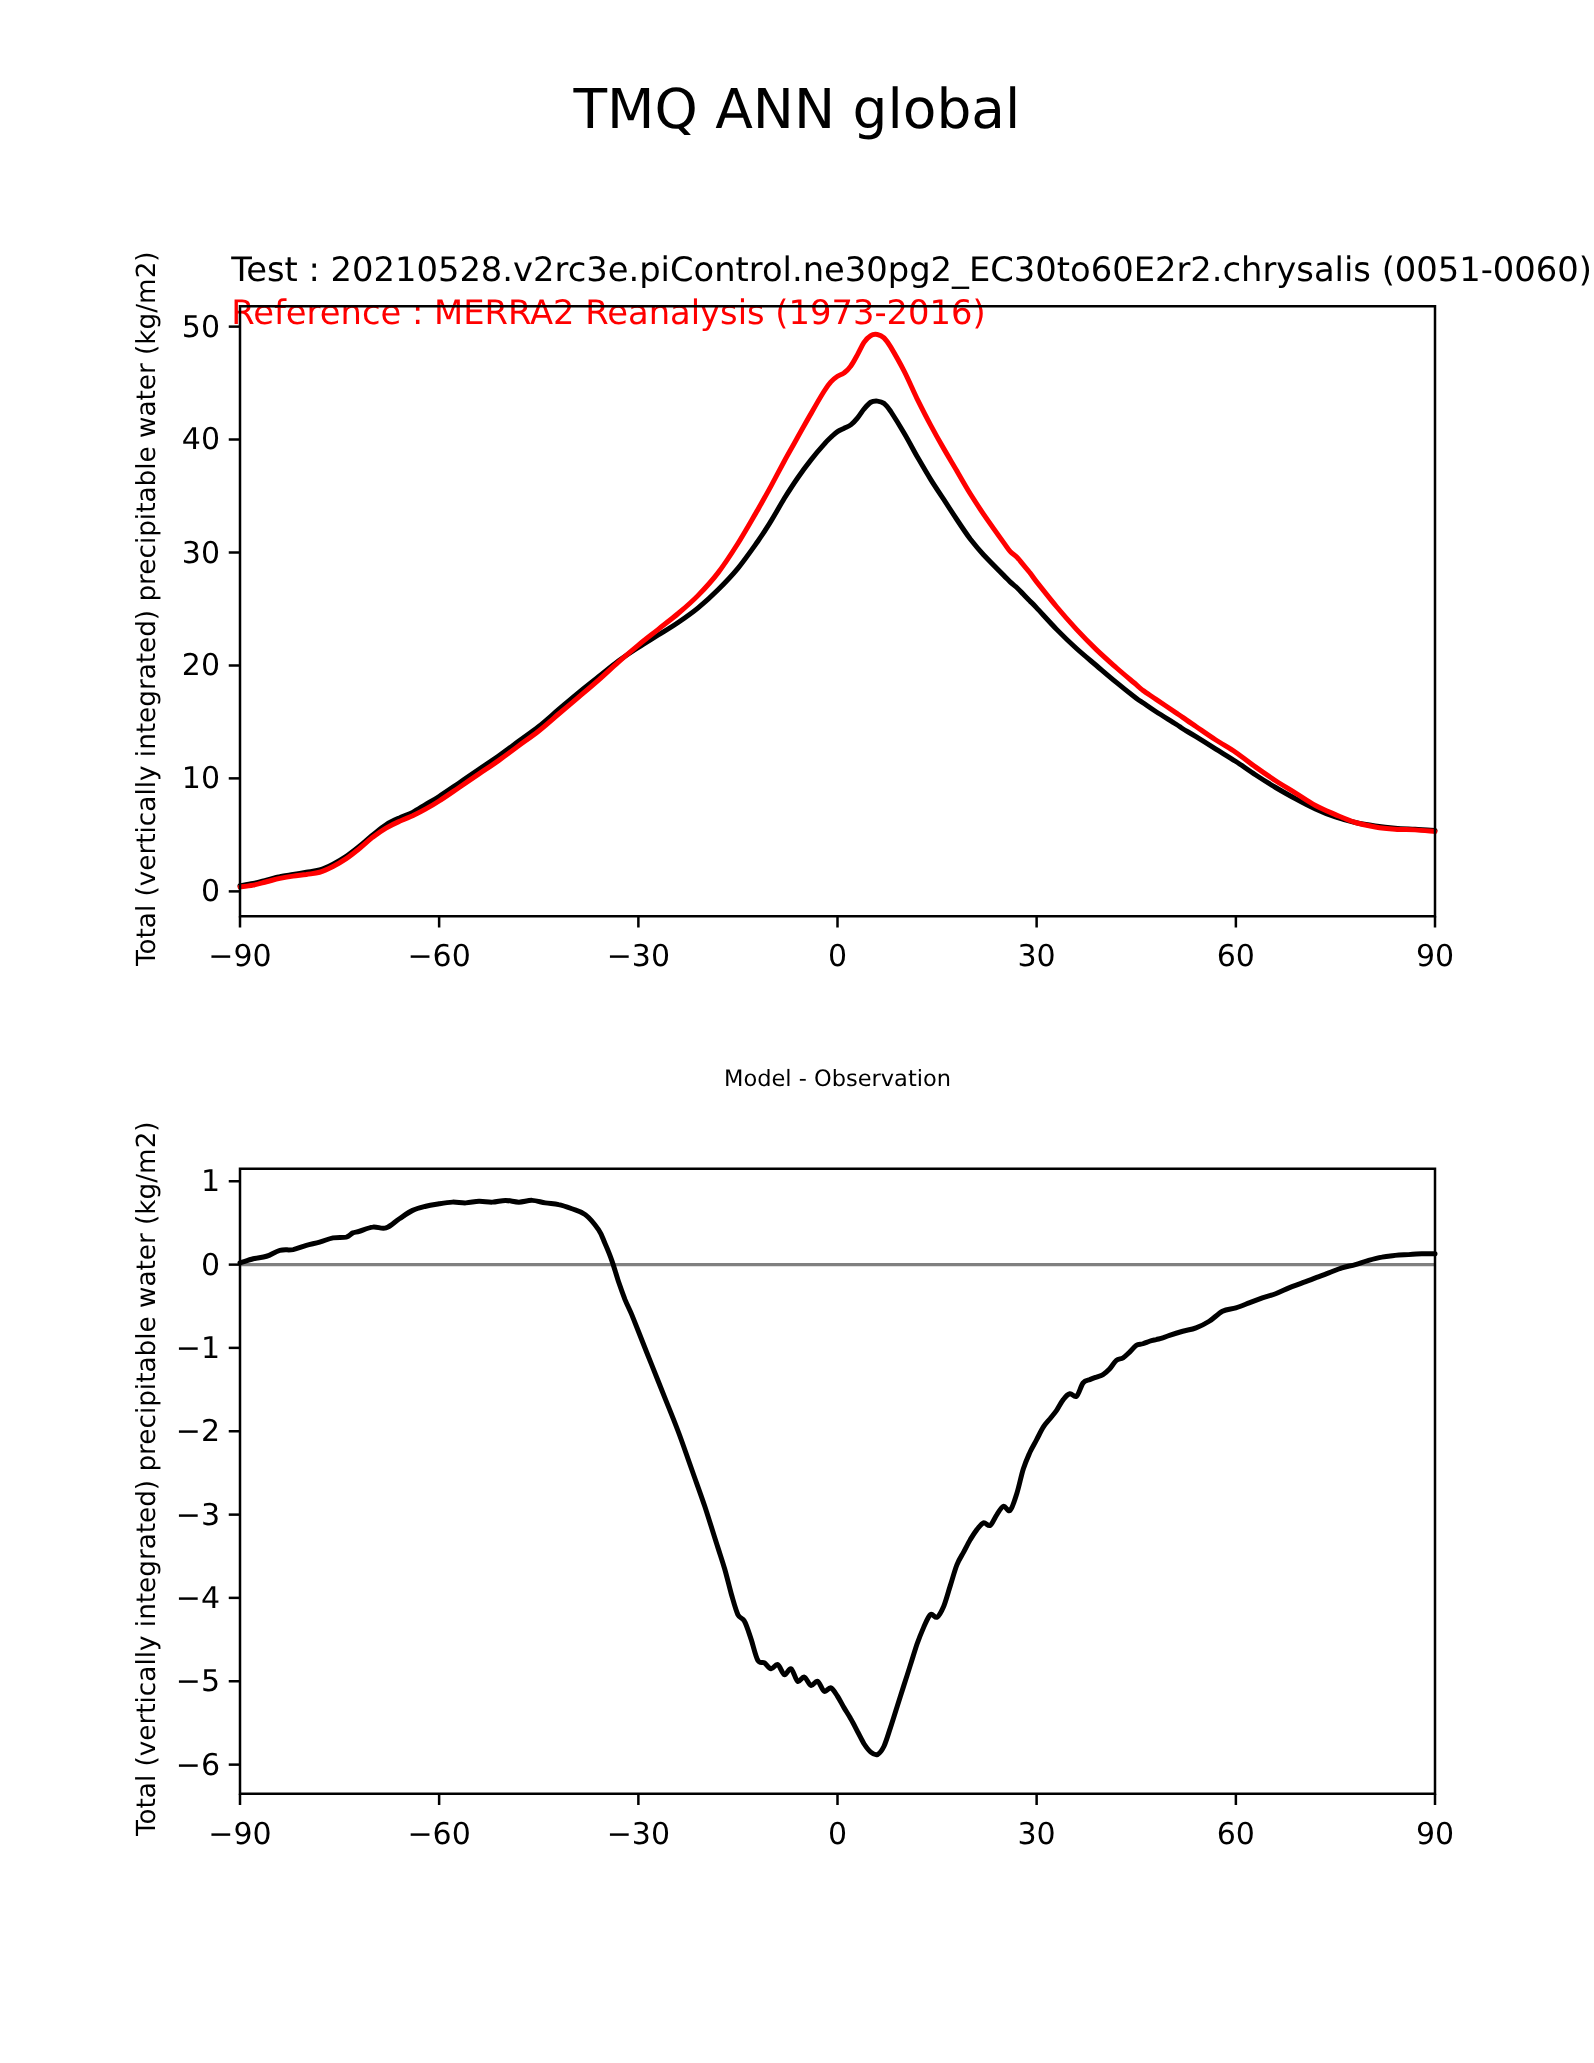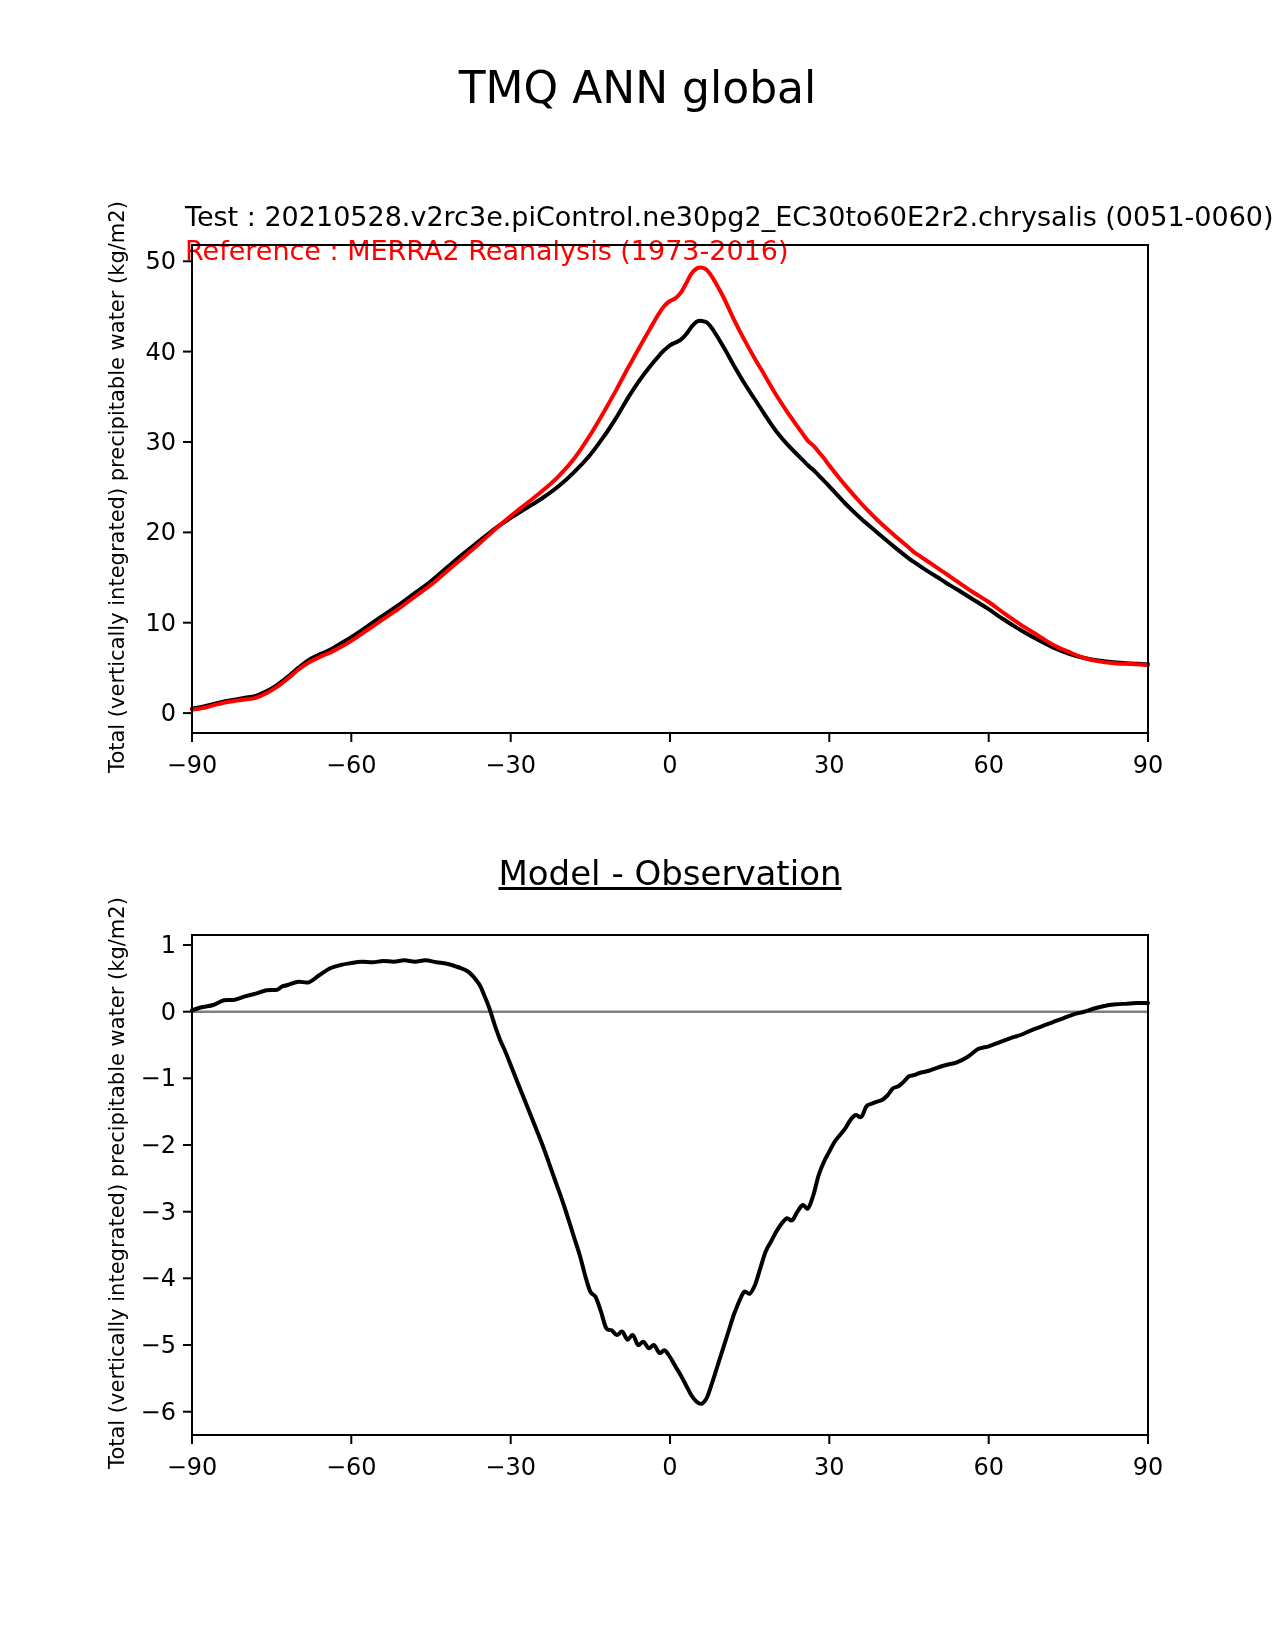--- a/index.html
+++ b/index.html
@@ -4,21 +4,21 @@
 <style>
   html,body{margin:0;padding:0;background:#ffffff;}
   .fig{position:relative;width:1275px;height:1650px;background:#ffffff;
        font-family:"DejaVu Sans",sans-serif;color:#000;overflow:hidden;}
   .suptitle{position:absolute;top:64px;left:0;width:1275px;text-align:center;
             font-size:44px;line-height:48px;color:#000;}
   .subtitle{position:absolute;left:185px;top:152px;font-size:27px;line-height:34px;margin-top:48px;}
   .subtitle .test-line{color:#000000;}
   .subtitle .ref-line{color:#ff0000;}
   .axtitle{position:absolute;left:192px;width:956px;top:853px;text-align:center;
-           font-size:34px;color:#000;text-decoration:underline;}
+           font-size:18px;color:#000;}
   .ylab{position:absolute;width:600px;text-align:center;font-size:21px;color:#000;
         transform:rotate(-90deg);}
   .ylab-top{left:-183px;top:475px;}
   .ylab-bottom{left:-183px;top:1171px;}
   svg.canvas{position:absolute;left:0;top:0;}
   .tick{font-size:24px;font-family:"DejaVu Sans",sans-serif;fill:#000000;}
 </style>
 </head>
 <body>
 

